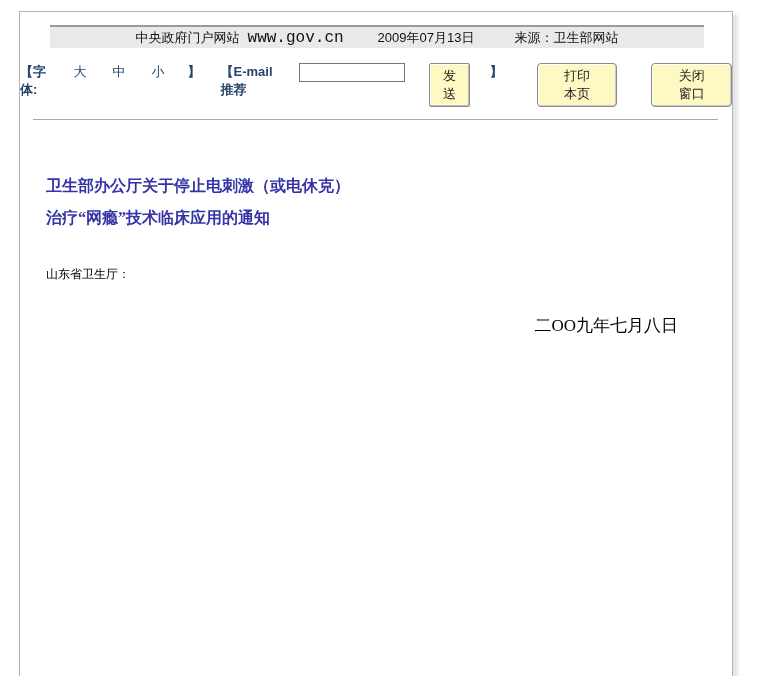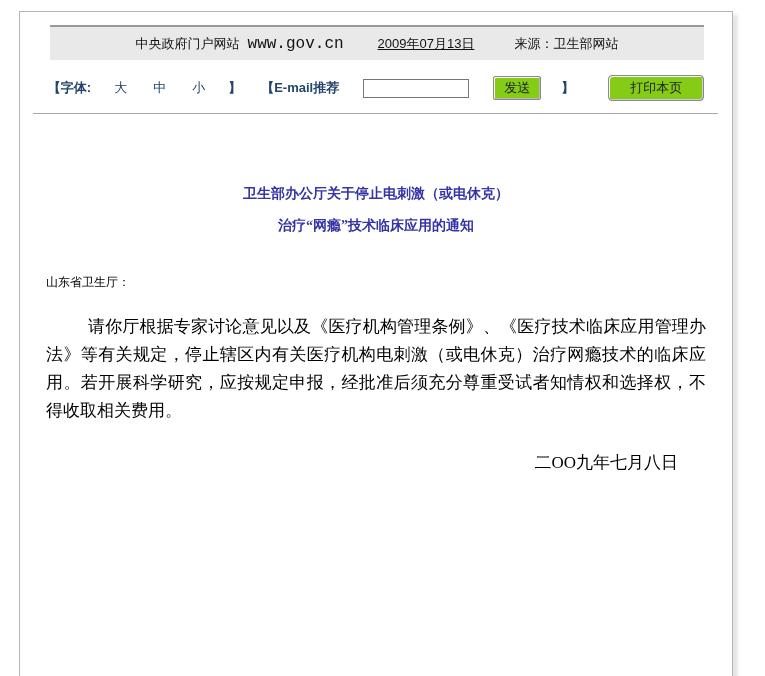--- a/index.html
+++ b/index.html
@@ -15,58 +15,58 @@
   }
 
   .page-title {
     margin: 17px 10px 0; text-align: center;
     font-family: "Liberation Serif", serif;
     font-size: 26px; font-weight: bold; letter-spacing: 1px;
     color: var(--page-title, #1d4d92);
   }
 
   .meta-bar {
-    margin: 13px 28px 0 30px; height: 35px;
+    margin: 13px 28px 0 30px; height: 23px;
     background: var(--meta-bar-bg, #e9e9e9);
     border-top: 2px solid #9a9a9a;
     display: flex; align-items: center; justify-content: center;
     font-size: 13px; color: #111;
     white-space: nowrap;
   }
   .meta-bar .site-name { margin-right: 8px; }
   .meta-bar .site-url { font-family: "Liberation Mono", monospace; font-size: 16px; margin-right: 34px; }
-  .meta-bar .pub-date { margin-right: 40px; text-decoration: underline; }
+  .meta-bar .pub-date { margin-right: 40px; }
 
   .toolbar {
-    margin-top: 15px; display: flex; align-items: center; justify-content: center;
+    margin-top: 15px; display: flex; justify-content: center;
     font-size: 13px; color: var(--toolbar-text, #23456b); gap: 20px;
   }
   .toolbar .bracket { font-weight: bold; }
   .toolbar a.font-size-link { color: var(--toolbar-text, #23456b); text-decoration: none; margin: 0 3px; cursor: pointer; }
   .toolbar input.email-input {
     width: 106px; height: 19px; border: 1px solid #767676; background: #fff;
     margin: 0 4px; padding: 0 3px; font-size: 12px;
   }
   .toolbar button {
     font-family: "Liberation Sans", sans-serif;
     font-size: 13px; color: #222; cursor: pointer;
-    background: #84cc16; border: 1px solid #8a8a8a;
+    background: #fef9c3; border: 1px solid #8a8a8a;
   }
   .toolbar button.send-button { padding: 2px 10px; border-radius: 2px; box-shadow: inset -1px -1px 0 #bbb, inset 1px 1px 0 #fff; }
   .toolbar button.window-button { padding: 3px 21px; border-radius: 4px; margin-left: 14px; box-shadow: inset -1px -1px 0 #ccc, inset 1px 1px 0 #fff; }
 
   .divider { margin: 12px 14px 0 13px; border: none; border-top: 1px solid #a8a8a8; }
 
   .doc {
     padding: 0 26px; color: var(--body-text, #000);
     font-family: "Liberation Serif", serif;
   }
   .doc-title {
-    margin-top: 64px; text-align: center; font-weight: bold;
-    font-size: 14px; line-height: 32px;
+    margin-top: 50px; font-weight: bold;
+    font-size: 16px; line-height: 32px;
     color: var(--doc-title, #3434a6);
   }
   .salutation { margin: 26px 0 0; font-size: 12px; line-height: 28px; }
   .para {
     margin: 17px 0 0; font-size: 17px; line-height: 28px;
     text-indent: 42px; text-align: justify;
   }
   .doc-date { margin: 26px 0 0; font-size: 17px; text-align: right; padding-right: 28px; }
 </style>
 </head>
@@ -86,27 +86,27 @@
     <span class="bracket">【字体:</span>
     <a class="font-size-link">大</a>
     <a class="font-size-link">中</a>
     <a class="font-size-link">小</a>
     <span class="bracket">】</span>
     <span class="bracket">【E-mail推荐</span>
     <input class="email-input" type="text" value="" style="">
     <button class="send-button">发送</button>
     <span class="bracket">】</span>
     <button class="window-button">打印本页</button>
+    <button class="window-button">关闭窗口</button>
   </div>
 
   <hr class="divider">
 
   <div class="doc">
     <div class="doc-title">
       <div>卫生部办公厅关于停止电刺激（或电休克）</div>
       <div>治疗“网瘾”技术临床应用的通知</div>
     </div>
     <p class="salutation">山东省卫生厅：</p>
-    <p class="para">请你厅根据专家讨论意见以及《医疗机构管理条例》、《医疗技术临床应用管理办法》等有关规定，停止辖区内有关医疗机构电刺激（或电休克）治疗网瘾技术的临床应用。若开展科学研究，应按规定申报，经批准后须充分尊重受试者知情权和选择权，不得收取相关费用。</p>
     <p class="doc-date">二OO九年七月八日</p>
   </div>
 
 </div>
 
 </body></html>

